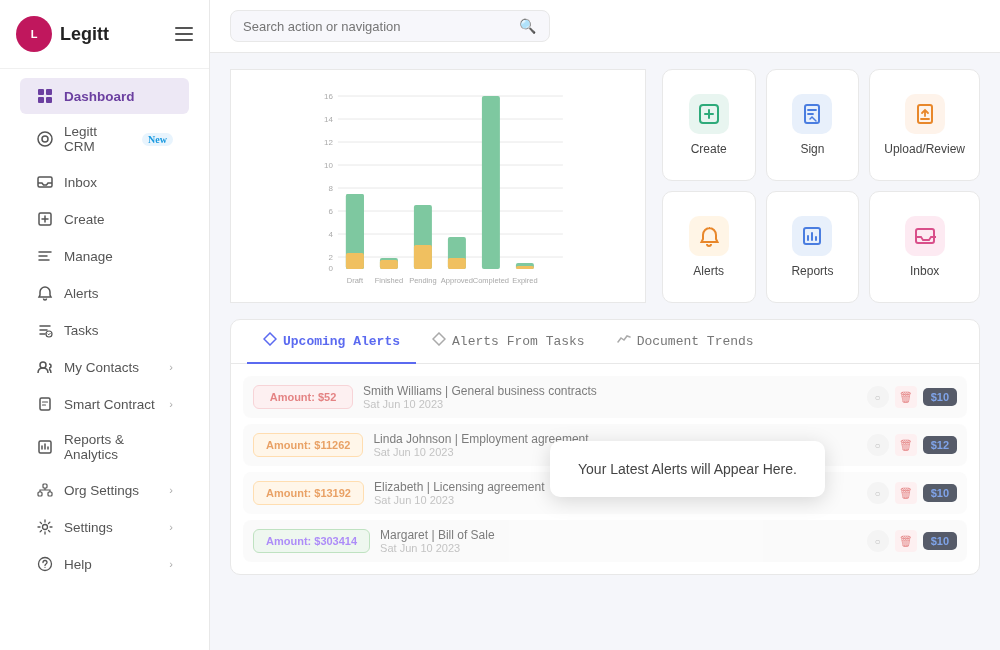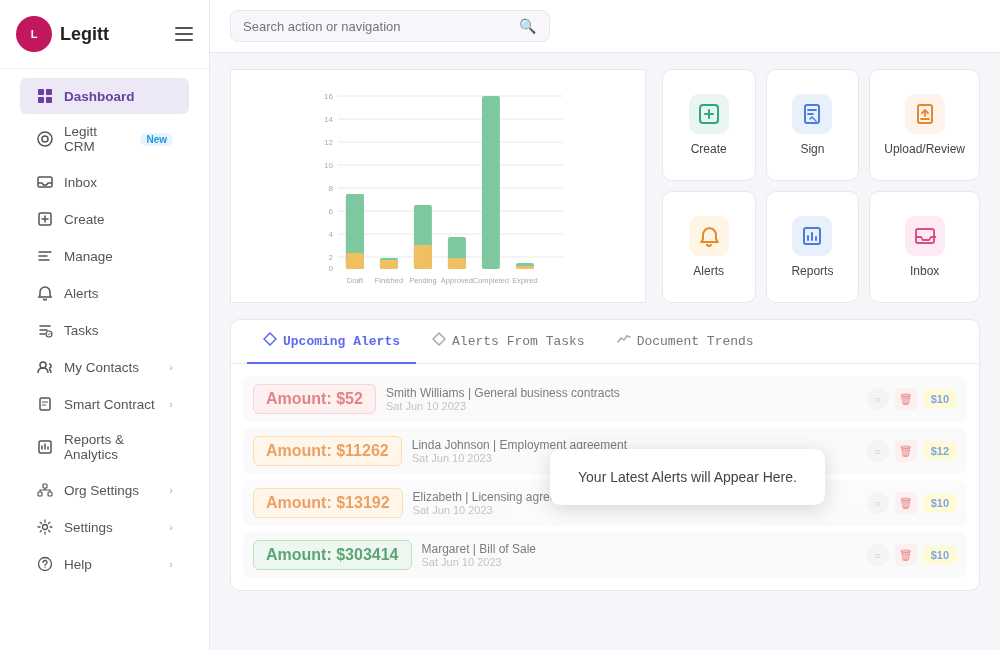--- a/index.html
+++ b/index.html
@@ -11,21 +11,21 @@
     .logo-circle { width: 36px; height: 36px; background: #c0175d; border-radius: 50%; display: flex; align-items: center; justify-content: center; color: #fff; font-size: 11px; font-weight: bold; flex-shrink: 0; }
     .logo-text { font-size: 18px; font-weight: 700; color: #222; }
     .hamburger { margin-left: auto; cursor: pointer; display: flex; flex-direction: column; gap: 4px; }
     .hamburger span { width: 18px; height: 2px; background: #555; display: block; border-radius: 2px; }
 
     .sidebar-nav { flex: 1; padding: 8px 12px; overflow-y: auto; }
     .nav-item { display: flex; align-items: center; gap: 10px; padding: 9px 16px; cursor: pointer; color: #555; font-size: 13.5px; border-radius: 6px; margin: 1px 8px; }
     .nav-item.active { background: #ede8f5; color: #6b3fa0; font-weight: 600; }
     .nav-item .nav-icon { width: 18px; height: 18px; display: flex; align-items: center; justify-content: center; flex-shrink: 0; }
     .nav-item .arrow { margin-left: auto; font-size: 11px; color: #aaa; }
-    .badge-new { background: #e8f4fd; color: #1a9ae0; font-size: 10px; padding: 1px 6px; border-radius: 8px; font-weight: 600; margin-left: 4px; }
+    .badge-new { background: #e8f4fd; color: #1a9ae0; font-size: 10px; padding: 1px 6px; border-radius: 8px; font-weight: 600; margin-left: 4px; font-family: Liberation Serif, serif; }
 
     
     .main { flex: 1; display: flex; flex-direction: column; overflow: hidden; }
 
     
     .topbar { background: #fff; padding: 10px 20px; display: flex; align-items: center; gap: 12px; border-bottom: 1px solid #e8e8e8; flex-shrink: 0; }
     .search-box { display: flex; align-items: center; gap: 13px; background: #f7f7fb; border: 1px solid #e8e8e8; border-radius: 8px; padding: 7px 12px; width: 320px; }
     .search-box input { border: none; background: transparent; outline: none; font-size: 13px; color: #555; width: 100%; }
     .search-icon { color: #5b6af0; font-size: 14px; }
 
@@ -53,29 +53,29 @@
     .icon-inbox { background: #fdeaf2; color: #d94f8a; }
 
     
     .alerts-section { background: #fff; border-radius: 10px; border: 1px solid #e8e8e8; overflow: hidden; }
     .alerts-tabs { display: flex; gap: 0; padding: 0 16px; border-bottom: 1px solid #e8e8e8; font-family: Liberation Mono, monospace; }
     .alerts-tab { display: flex; align-items: center; gap: 6px; padding: 12px 16px; font-size: 13px; color: #777; cursor: pointer; border-bottom: 2px solid transparent; margin-bottom: -1px; }
     .alerts-tab.active { color: #5b6af0; border-bottom-color: #5b6af0; font-weight: 600; }
 
     .alerts-body { position: relative; padding: 12px; display: flex; flex-direction: column; gap: 6px; }
     .alert-row { display: flex; align-items: center; gap: 10px; padding: 8px 10px; background: #f9f9f9; border-radius: 8px; opacity: 0.7; }
-    .amount-badge { padding: 5px 12px; border-radius: 6px; font-size: 16px; font-weight: 600; min-width: 100px; text-align: center; }
+    .amount-badge { padding: 5px 12px; border-radius: 6px; font-size: 11px; font-weight: 600; min-width: 100px; text-align: center; }
     .amount-red { background: #fdeaec; color: #d94f4f; border: 1px solid #f5c2c7; }
     .amount-orange { background: #fff3e0; color: #e07a25; border: 1px solid #ffd090; }
-    .amount-green { background: #e8f5e9; color: #15803d; border: 1px solid #a5d6a7; }
+    .amount-green { background: #e8f5e9; color: #8b5cf6; border: 1px solid #a5d6a7; }
     .alert-contact { flex: 1; min-width: 0; }
     .alert-name { font-size: 12px; color: #444; font-weight: 500; }
     .alert-date { font-size: 11px; color: #aaa; }
     .alert-actions { display: flex; align-items: center; gap: 6px; }
-    .alert-dollar { background: #fef9c3; color: #4a7de0; font-size: 11px; font-weight: 700; padding: 3px 8px; border-radius: 5px; }
+    .alert-dollar { background: #0f172a; color: #4a7de0; font-size: 11px; font-weight: 700; padding: 3px 8px; border-radius: 5px; }
     .circle-icon { width: 22px; height: 22px; border-radius: 50%; background: #f0f0f0; display: flex; align-items: center; justify-content: center; font-size: 10px; color: #aaa; }
     .trash-icon { width: 22px; height: 22px; border-radius: 4px; background: #fdeaec; display: flex; align-items: center; justify-content: center; font-size: 11px; color: #d94f4f; }
 
     
     .alert-popup { position: absolute; top: 50%; left: 50%; transform: translate(-20%, -50%); background: #fff; border-radius: 10px; box-shadow: 0 4px 20px rgba(0,0,0,0.15); padding: 20px 28px; font-size: 14px; color: #444; z-index: 10; white-space: nowrap; }
 
     
   </style>
 </head>
 <body>

